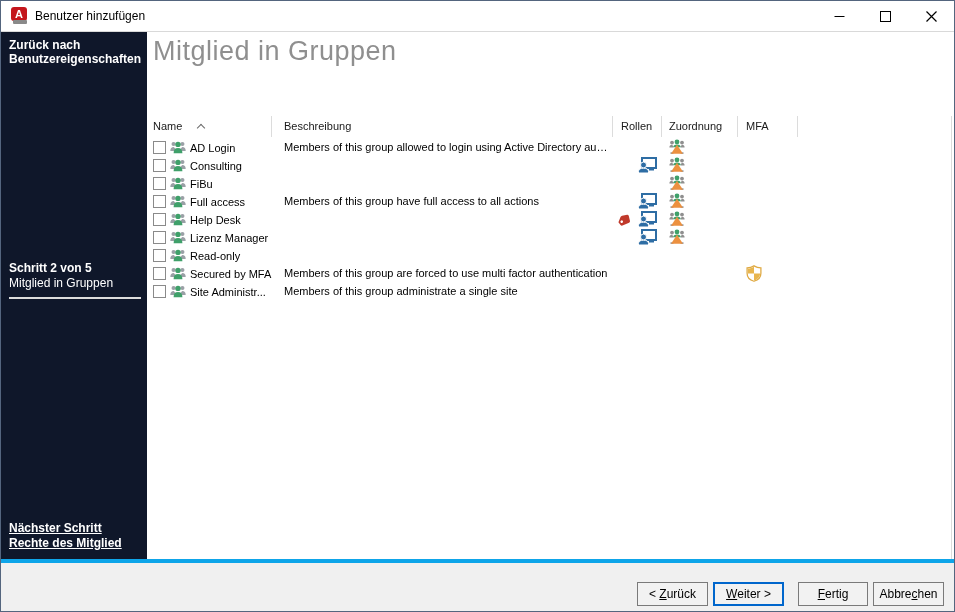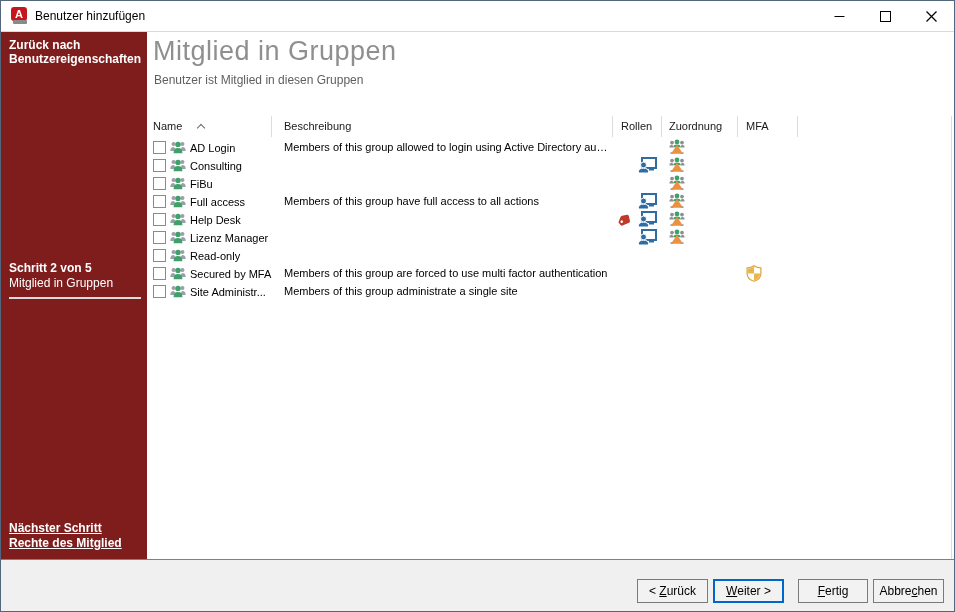--- a/index.html
+++ b/index.html
@@ -11,21 +11,21 @@
   
   .titlebar { position:absolute; left:0; right:0; top:0; height:31px; background:#fff; border-bottom:1px solid #d9d9d9; }
   .app-logo { position:absolute; left:10px; top:6px; width:17px; height:19px; }
   .app-logo .red { position:absolute; left:0; top:0; width:16px; height:14px; background:#c4161c; border-radius:3px;
                    color:#fff; font-weight:bold; font-size:11px; text-align:center; line-height:14px; }
   .app-logo .base { position:absolute; left:2px; top:13px; width:14px; height:4px; background:#8a8a8a; border-radius:1px; }
   .tb-title { position:absolute; left:34px; top:0; height:31px; line-height:31px; font-size:12px; color:#000; }
   .tb-controls { position:absolute; right:0; top:0; height:31px; display:flex; }
   .tb-btn { width:46px; height:31px; display:flex; align-items:center; justify-content:center; }
   
-  .sidebar { position:absolute; left:0; top:31px; width:146px; bottom:52px; background:#7f1d1d; color:#fff; }
+  .sidebar { position:absolute; left:0; top:31px; width:146px; bottom:52px; background:#0f172a; color:#fff; }
   .back-link { margin:6px 8px 0 8px; font-size:12px; font-weight:bold; line-height:1.2; cursor:pointer; }
   .step-block { position:absolute; left:8px; right:6px; top:229px; font-size:12px; line-height:1.25; }
   .step-label { font-weight:bold; }
   .step-underline { height:2px; background:#dcdcdc; margin-top:6px; }
   .next-block { position:absolute; left:8px; bottom:8px; font-size:12px; font-weight:bold; line-height:1.25;text-decoration:underline; }
   
   .main { position:absolute; left:146px; top:31px; right:0; bottom:52px; background:#fff; }
   .page-title { position:absolute; left:6px; top:4px; font-size:27px; color:#8f8f8f; letter-spacing:0.5px; }
   .page-subtitle { position:absolute; left:7px; top:41px; font-size:12px; color:#5f5f5f; }
   .searchbox { position:absolute; left:0; top:59px; right:3px; height:23px; border:1px solid #2e75b6; background:#fff;
@@ -46,21 +46,21 @@
   .c-roles { left:466px; width:49px; }
   .c-assign{ left:515px; width:76px; padding:1px 0 0 7px; }
   .c-mfa   { left:591px; width:60px; padding:1px 0 0 8px; }
   .checkbox { flex:0 0 13px; width:13px; height:13px; border:1px solid #8a8a8a; background:#fff; margin-right:4px; }
   .gicon { flex:0 0 16px; margin-right:4px; display:flex; }
   .rname { padding-top:1px; }
   .role-ic { position:absolute; left:25px; top:1px; }
   .tag-ic { position:absolute; left:4px; top:3px; }
   .table-rightline { position:absolute; right:2px; top:84px; bottom:0; width:1px; background:#dcdcdc; }
   
-  .footer { position:absolute; left:0; right:0; bottom:0; height:52px; background:#f0f0f0; border-top:1px solid #0ea5e9; }
+  .footer { position:absolute; left:0; right:0; bottom:0; height:52px; background:#f0f0f0; border-top:4px solid #0ea5e9; }
   .btn { position:absolute; top:19px; height:24px; background:#f2f2f2; border:1px solid #7a7a7a;
          font-family:"Liberation Sans", sans-serif; font-size:12px; color:#000; text-align:center; line-height:21px; }
   .btn .mn { text-decoration:underline; }
   .btn-default { border:2px solid #0066cc; line-height:19px; }
   .b-back   { left:636px; width:71px; }
   .b-next   { left:712px; width:71px; }
   .b-finish { left:797px; width:70px; }
   .b-cancel { left:872px; width:71px; }
 </style>
 </head>
@@ -101,21 +101,20 @@
       <div class="step-underline"></div>
     </div>
     <div class="next-block">
       <div>Nächster Schritt</div>
       <div>Rechte des Mitglied</div>
     </div>
   </div>
 
   <div class="main">
     <div class="page-title">Mitglied in Gruppen</div>
-    <div class="page-subtitle">Benutzer ist Mitglied in diesen Gruppen</div>
 
 
     <div class="thead">
       <div class="th" style="left:0;width:125px"><span>Name</span><span class="sort-caret"></span></div>
       <div class="th" style="left:125px;width:341px;padding-left:12px">Beschreibung</div>
       <div class="th" style="left:466px;width:49px;padding-left:8px">Rollen</div>
       <div class="th" style="left:515px;width:76px;padding-left:7px">Zuordnung</div>
       <div class="th" style="left:591px;width:60px;padding-left:8px">MFA</div>
       <div class="th" style="left:651px;width:153px;border-right:none"></div>
     </div>

